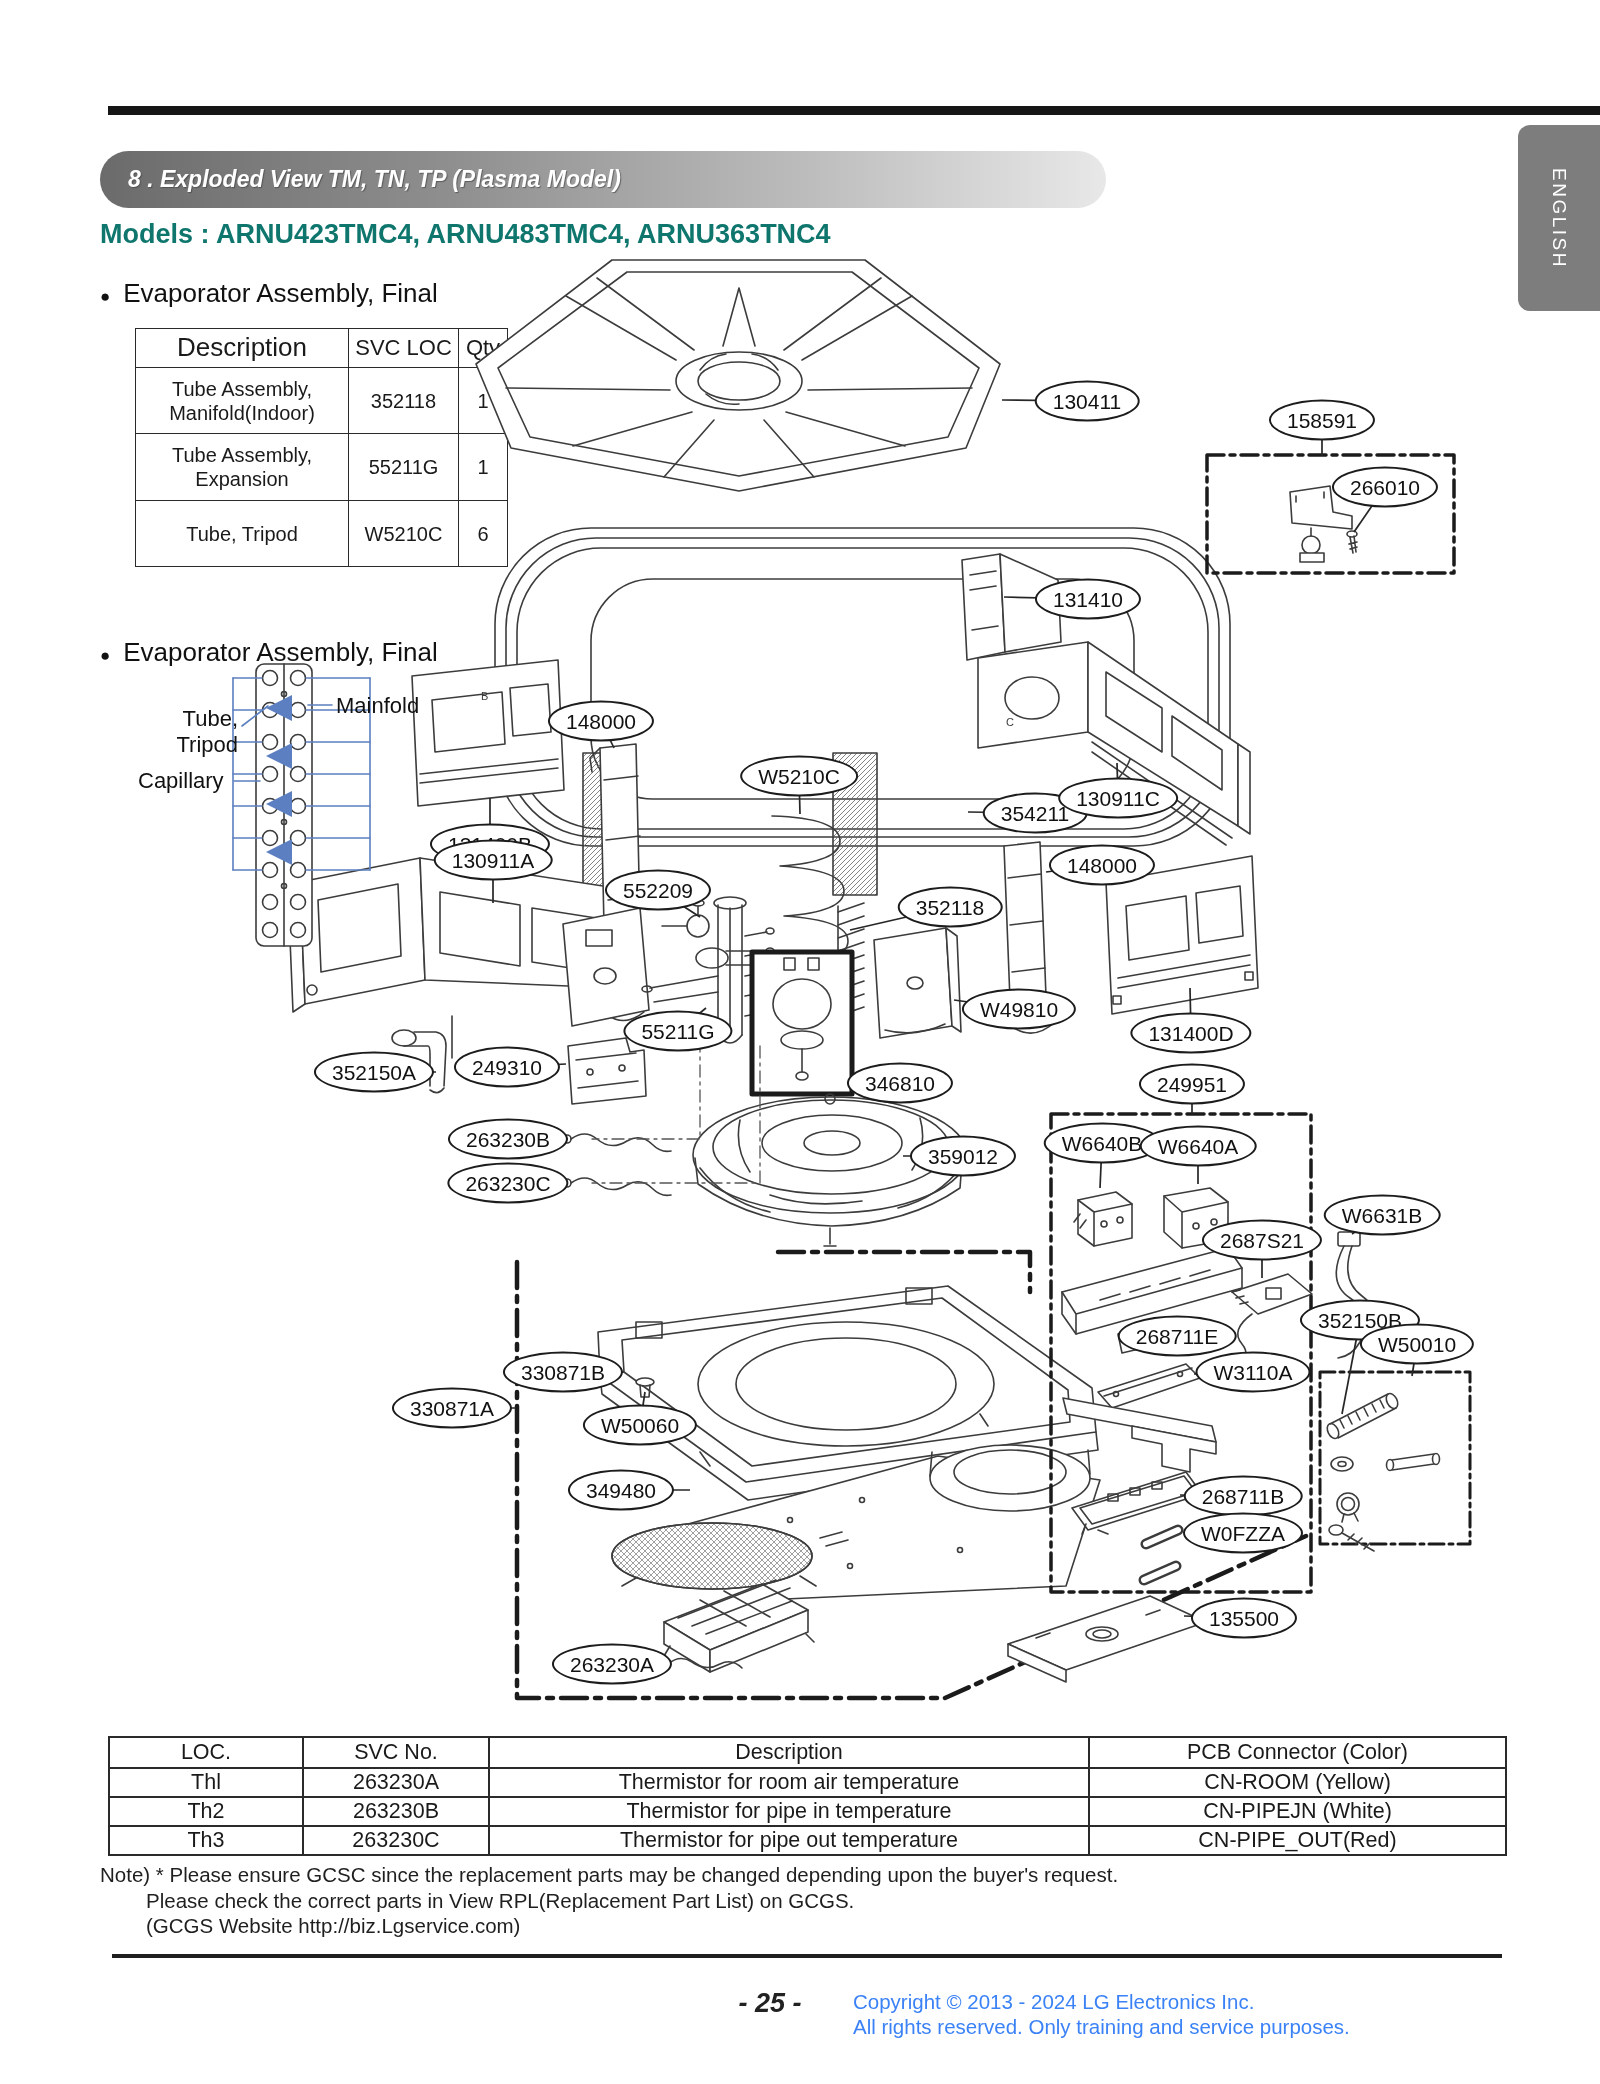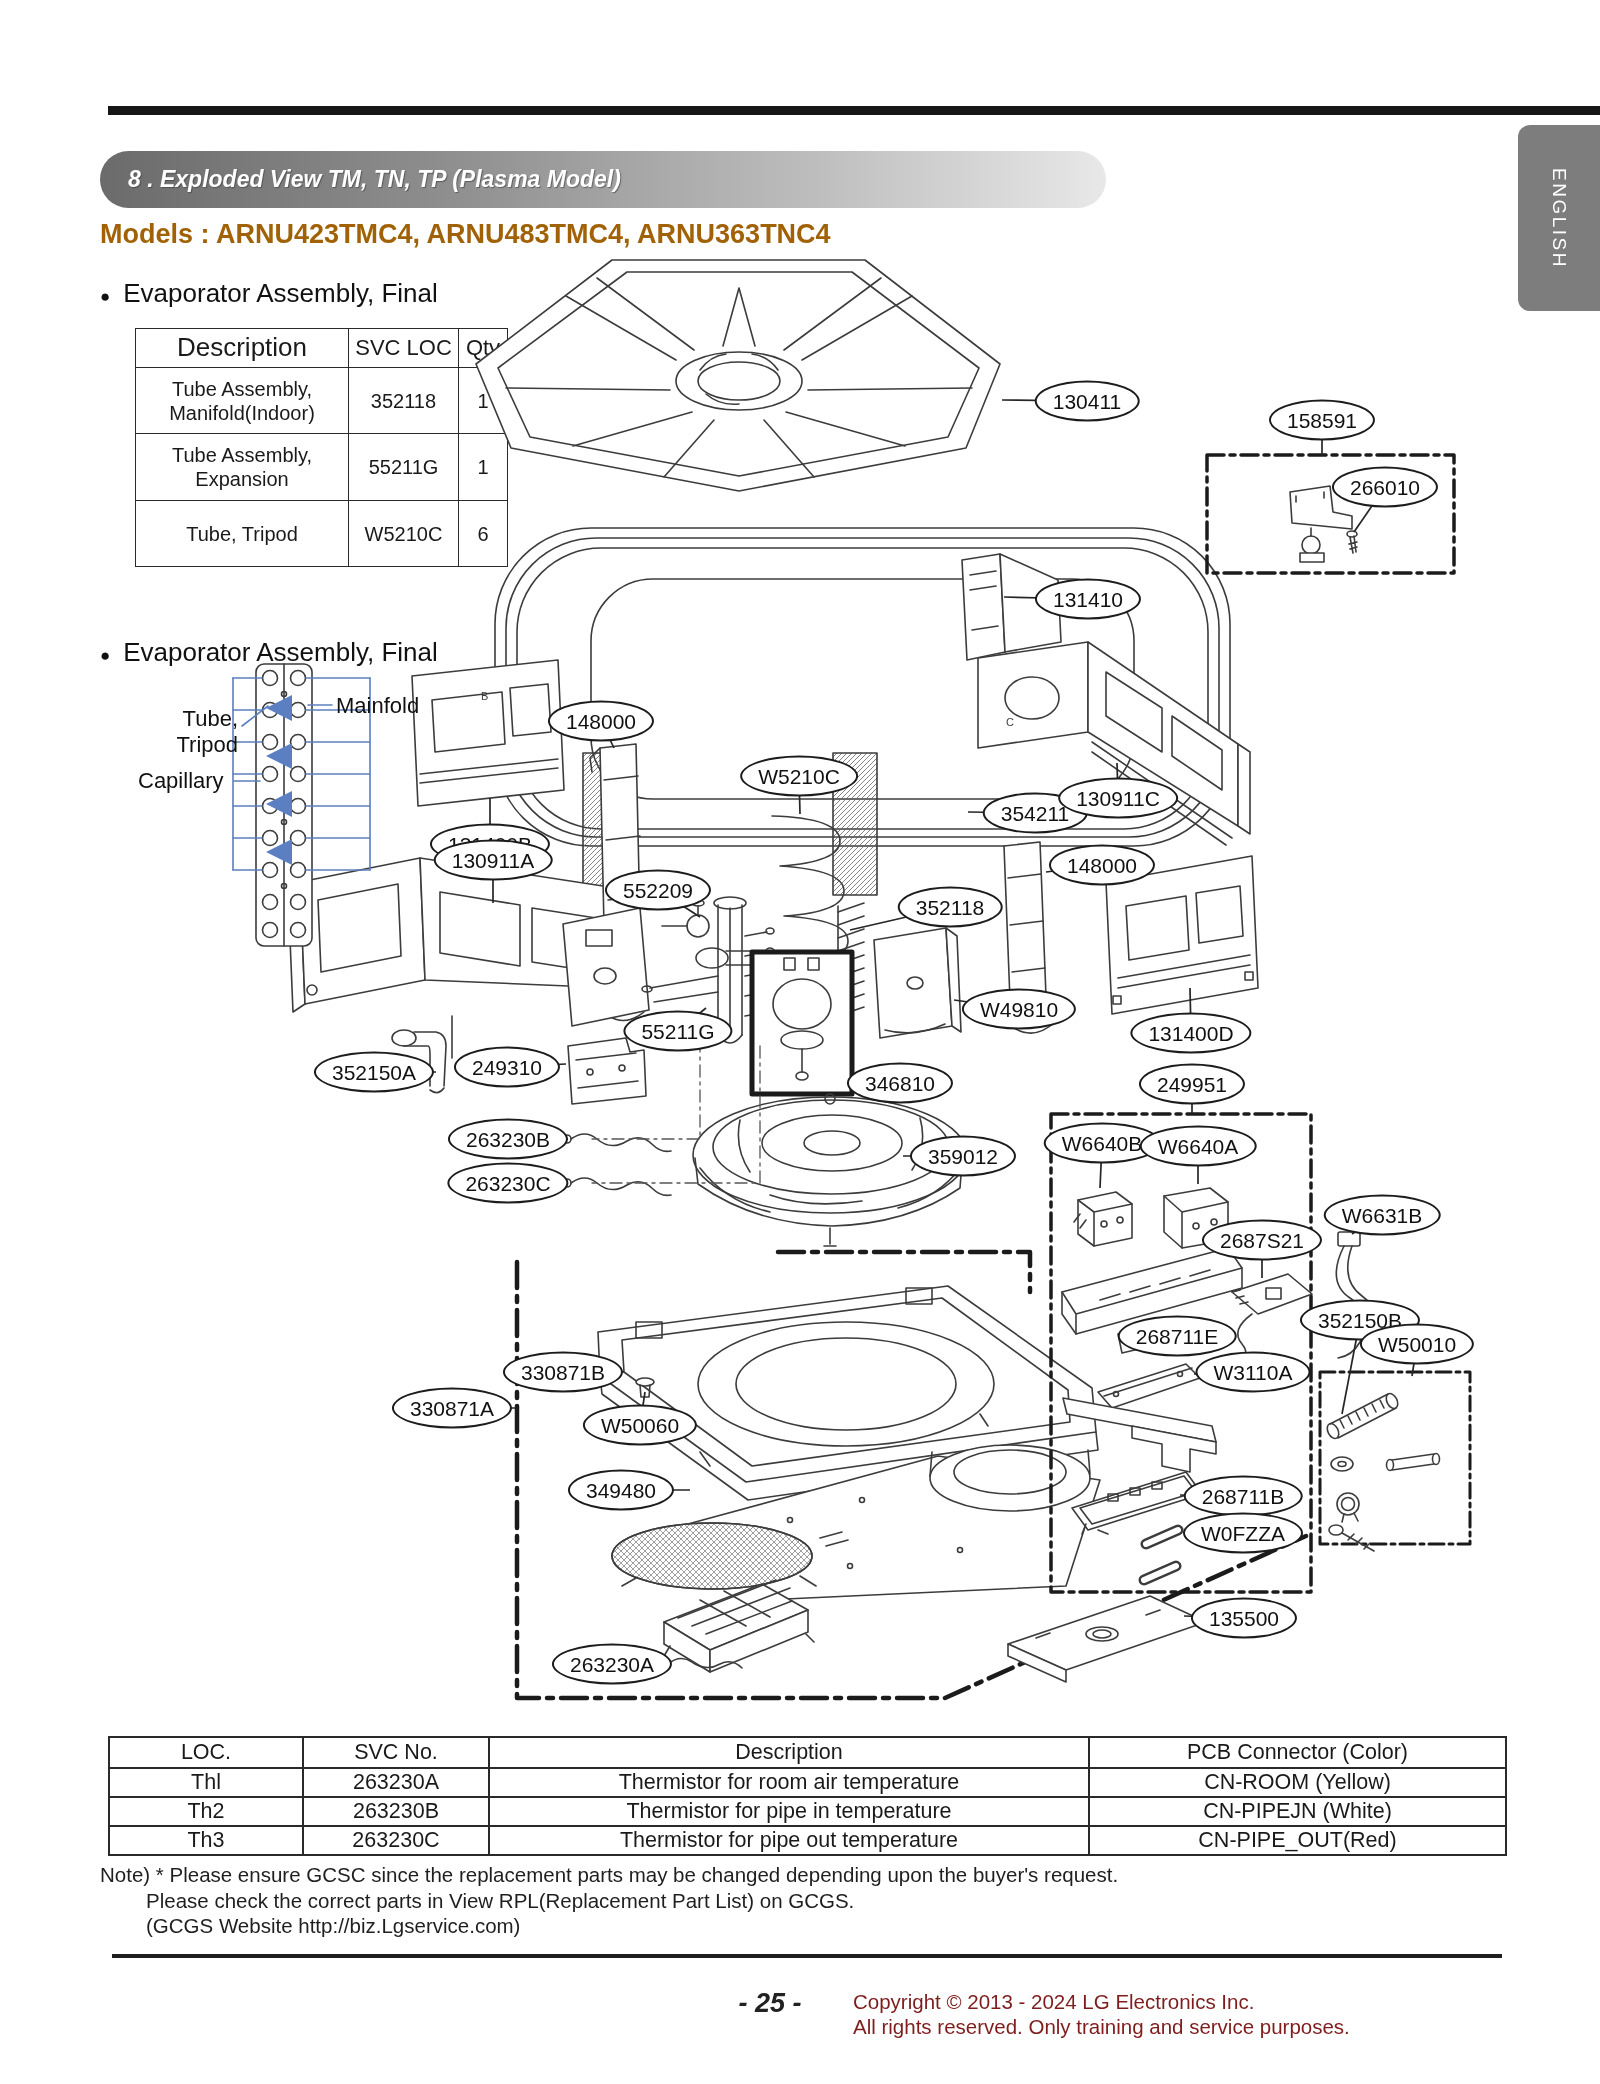--- a/index.html
+++ b/index.html
@@ -7,21 +7,21 @@
         font-family:"Liberation Sans", sans-serif;color:#1a1a1a;}
   .top-rule{position:absolute;left:108px;top:106px;width:1492px;height:9px;background:#161616;}
   .lang-tab{position:absolute;left:1518px;top:125px;width:82px;height:186px;background:#7d7d7d;
             border-radius:12px 0 0 12px;display:flex;align-items:center;justify-content:center;}
   .lang-tab span{writing-mode:vertical-rl;color:#fff;font-size:19px;letter-spacing:2.5px;}
   .banner{position:absolute;left:100px;top:151px;width:1006px;height:57px;border-radius:29px;
           background:linear-gradient(90deg,#6b6b6b 0%,#8f8f8f 35%,#bcbcbc 70%,#e8e8e8 100%);
           display:flex;align-items:center;padding-left:28px;box-sizing:border-box;}
   .banner span{color:#fff;font-size:23px;font-weight:bold;font-style:italic;
                text-shadow:1px 1px 1px rgba(60,60,60,.6);white-space:nowrap;}
-  .models{position:absolute;left:100px;top:219px;font-size:27px;font-weight:bold;color:#a16207;}
+  .models{position:absolute;left:100px;top:219px;font-size:27px;font-weight:bold;color:#0f766e;}
   .bullet{position:absolute;left:100px;font-size:26px;color:#111;display:flex;align-items:baseline;gap:13px;}
   .bullet .dot{font-size:17px;}
   .b1{top:278px;} .b2{top:637px;}
   table{border-collapse:collapse;position:absolute;background:#fff;table-layout:fixed;}
   #parts-table{left:135px;top:328px;width:372px;}
   #parts-table th,#parts-table td{border:1.8px solid #2a2a2a;text-align:center;vertical-align:middle;
        font-weight:normal;font-size:20px;padding:1px 3px;line-height:1.2;}
   #parts-table th{font-size:22px;}
   #parts-table th:first-child{font-size:26px;}
   #parts-table thead tr{height:39px;}
@@ -37,21 +37,21 @@
   #art{position:absolute;left:0;top:0;z-index:1;}
   #labels-layer{position:absolute;left:0;top:0;width:1600px;height:2084px;z-index:3;padding-left:8px;}
   .plabel{position:absolute;transform:translate(-50%,-50%);background:#fff;border:2.4px solid #1c1c1c;
           border-radius:50%;padding:8px 16px;font-size:21px;line-height:1;white-space:nowrap;color:#111;}
   .inset-label{position:absolute;font-size:22px;color:#111;z-index:3;white-space:pre-line;line-height:1.18;}
   .note{position:absolute;left:100px;top:1862px;font-size:20.5px;line-height:25.5px;color:#1f1f1f;}
   .note .indent{margin-left:46px;}
   .footer-rule{position:absolute;left:112px;top:1954px;width:1390px;height:4px;background:#1f1f1f;}
   .page-num{position:absolute;left:700px;top:1988px;width:140px;text-align:center;
             font-size:27px;font-weight:bold;font-style:italic;color:#222;}
-  .copyright{position:absolute;left:853px;top:1990px;font-size:20.5px;line-height:24.5px;color:#7f1d1d;}
+  .copyright{position:absolute;left:853px;top:1990px;font-size:20.5px;line-height:24.5px;color:#3b82f6;}
 </style>
 </head>
 <body>
 
 <div class="page">
 
   <div class="top-rule"></div>
 
   <div class="lang-tab">
     <span>ENGLISH</span>

